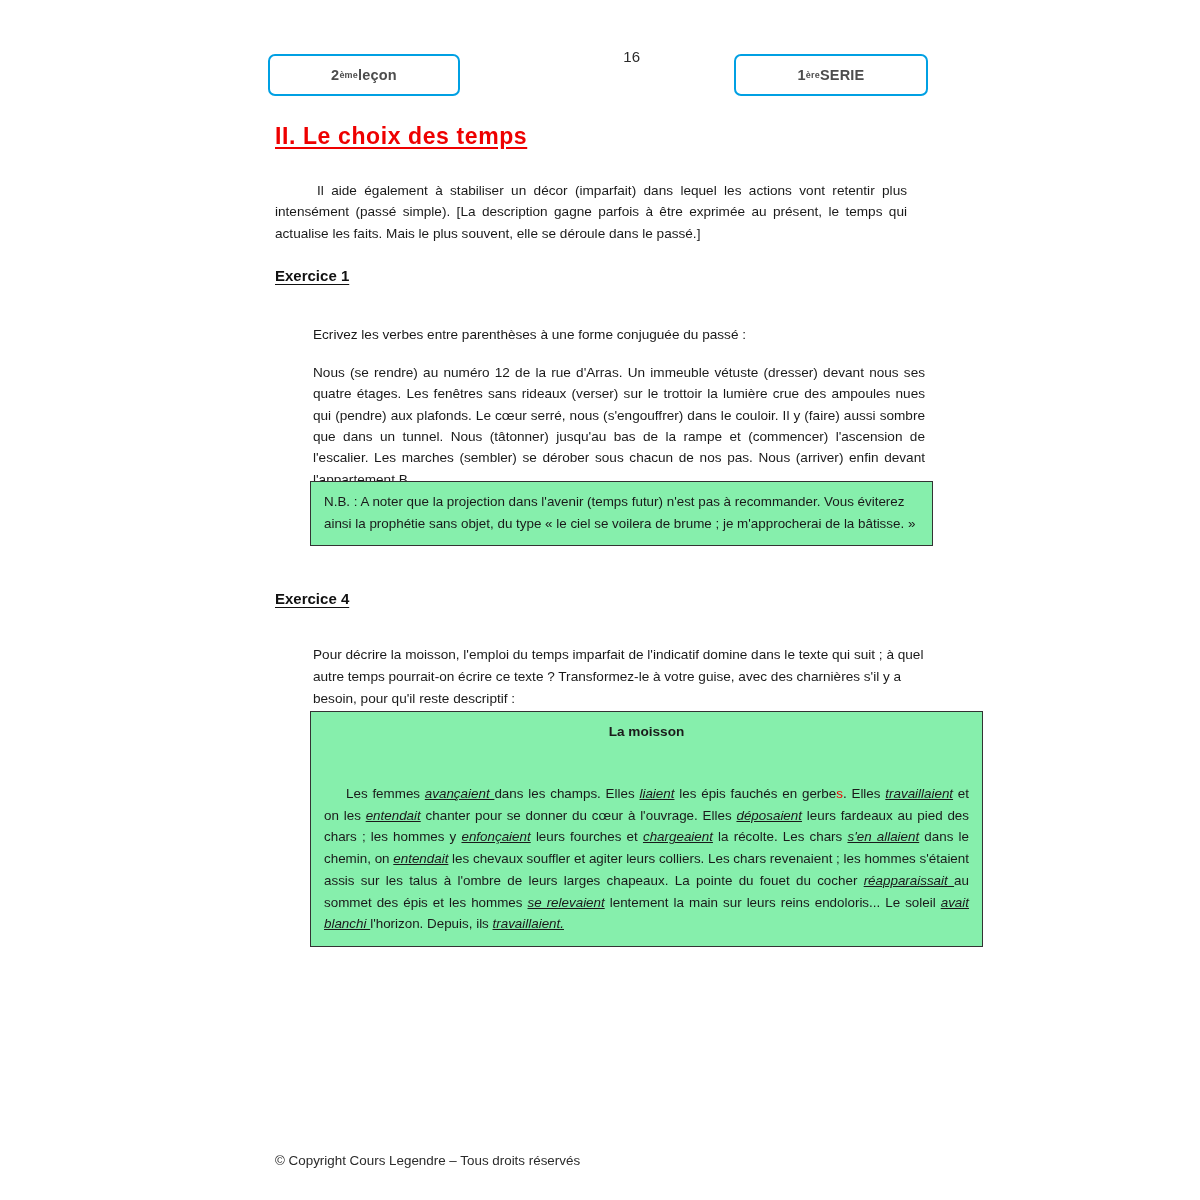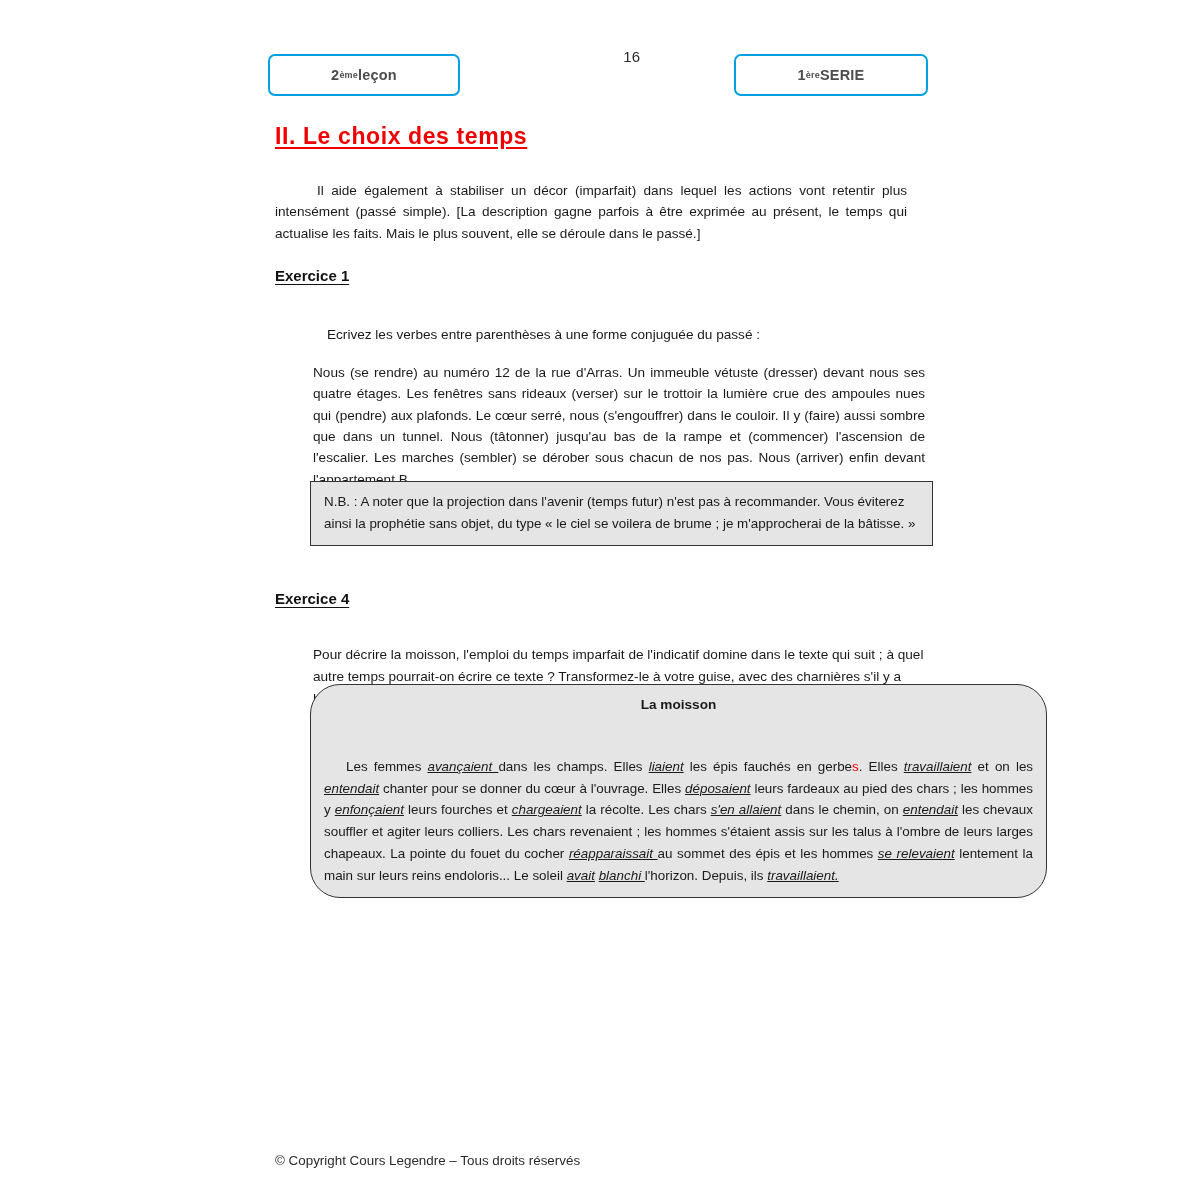--- a/index.html
+++ b/index.html
@@ -102,56 +102,55 @@
   .ex3-heading { top: 267px; }
   .ex4-heading { top: 590px; }
 
   .ex-instruction {
     position: absolute;
     left: 313px;
     font-size: 13.6px;
     line-height: 1.6;
     color: #1a1a1a;
   }
-  .ex3-instruction { top: 310px; width: 612px; margin-left: 14px; }
+  .ex3-instruction { top: 310px; width: 612px; }
   .ex4-instruction { top: 632px; width: 615px; margin-top: 12px; }
 
   .ex3-body {
     position: absolute;
     top: 348px;
     left: 313px;
     width: 612px;
     font-size: 13.6px;
     line-height: 1.58;
     text-align: justify;
     color: #1a1a1a;
   }
 
   
   .boxed {
     position: absolute;
     box-sizing: border-box;
     border: 1.4px solid #333333;
-    background: #e5e5e5;
+    background: #86efac;
     padding: 9px 13px 11px 13px;
     font-size: 13.4px;
     line-height: 1.62;
     color: #1a1a1a;
   }
   .nb-box {
     top: 481px;
     left: 310px;
     width: 623px;
   }
   .moisson-box {
-    top: 684px;
+    top: 711px;
     left: 310px;
-    width: 737px;
+    width: 673px;
     text-align: justify;
-    border-radius: 30px;
   }
   .moisson-title {
     text-align: center;
     font-weight: bold;
     font-size: 13.6px;
     margin-bottom: 2px;
   }
   .moisson-body { text-indent: 22px; margin-top: 40px; }
   .moisson-body u { text-decoration: underline; }
   .moisson-body i { font-style: italic; }

